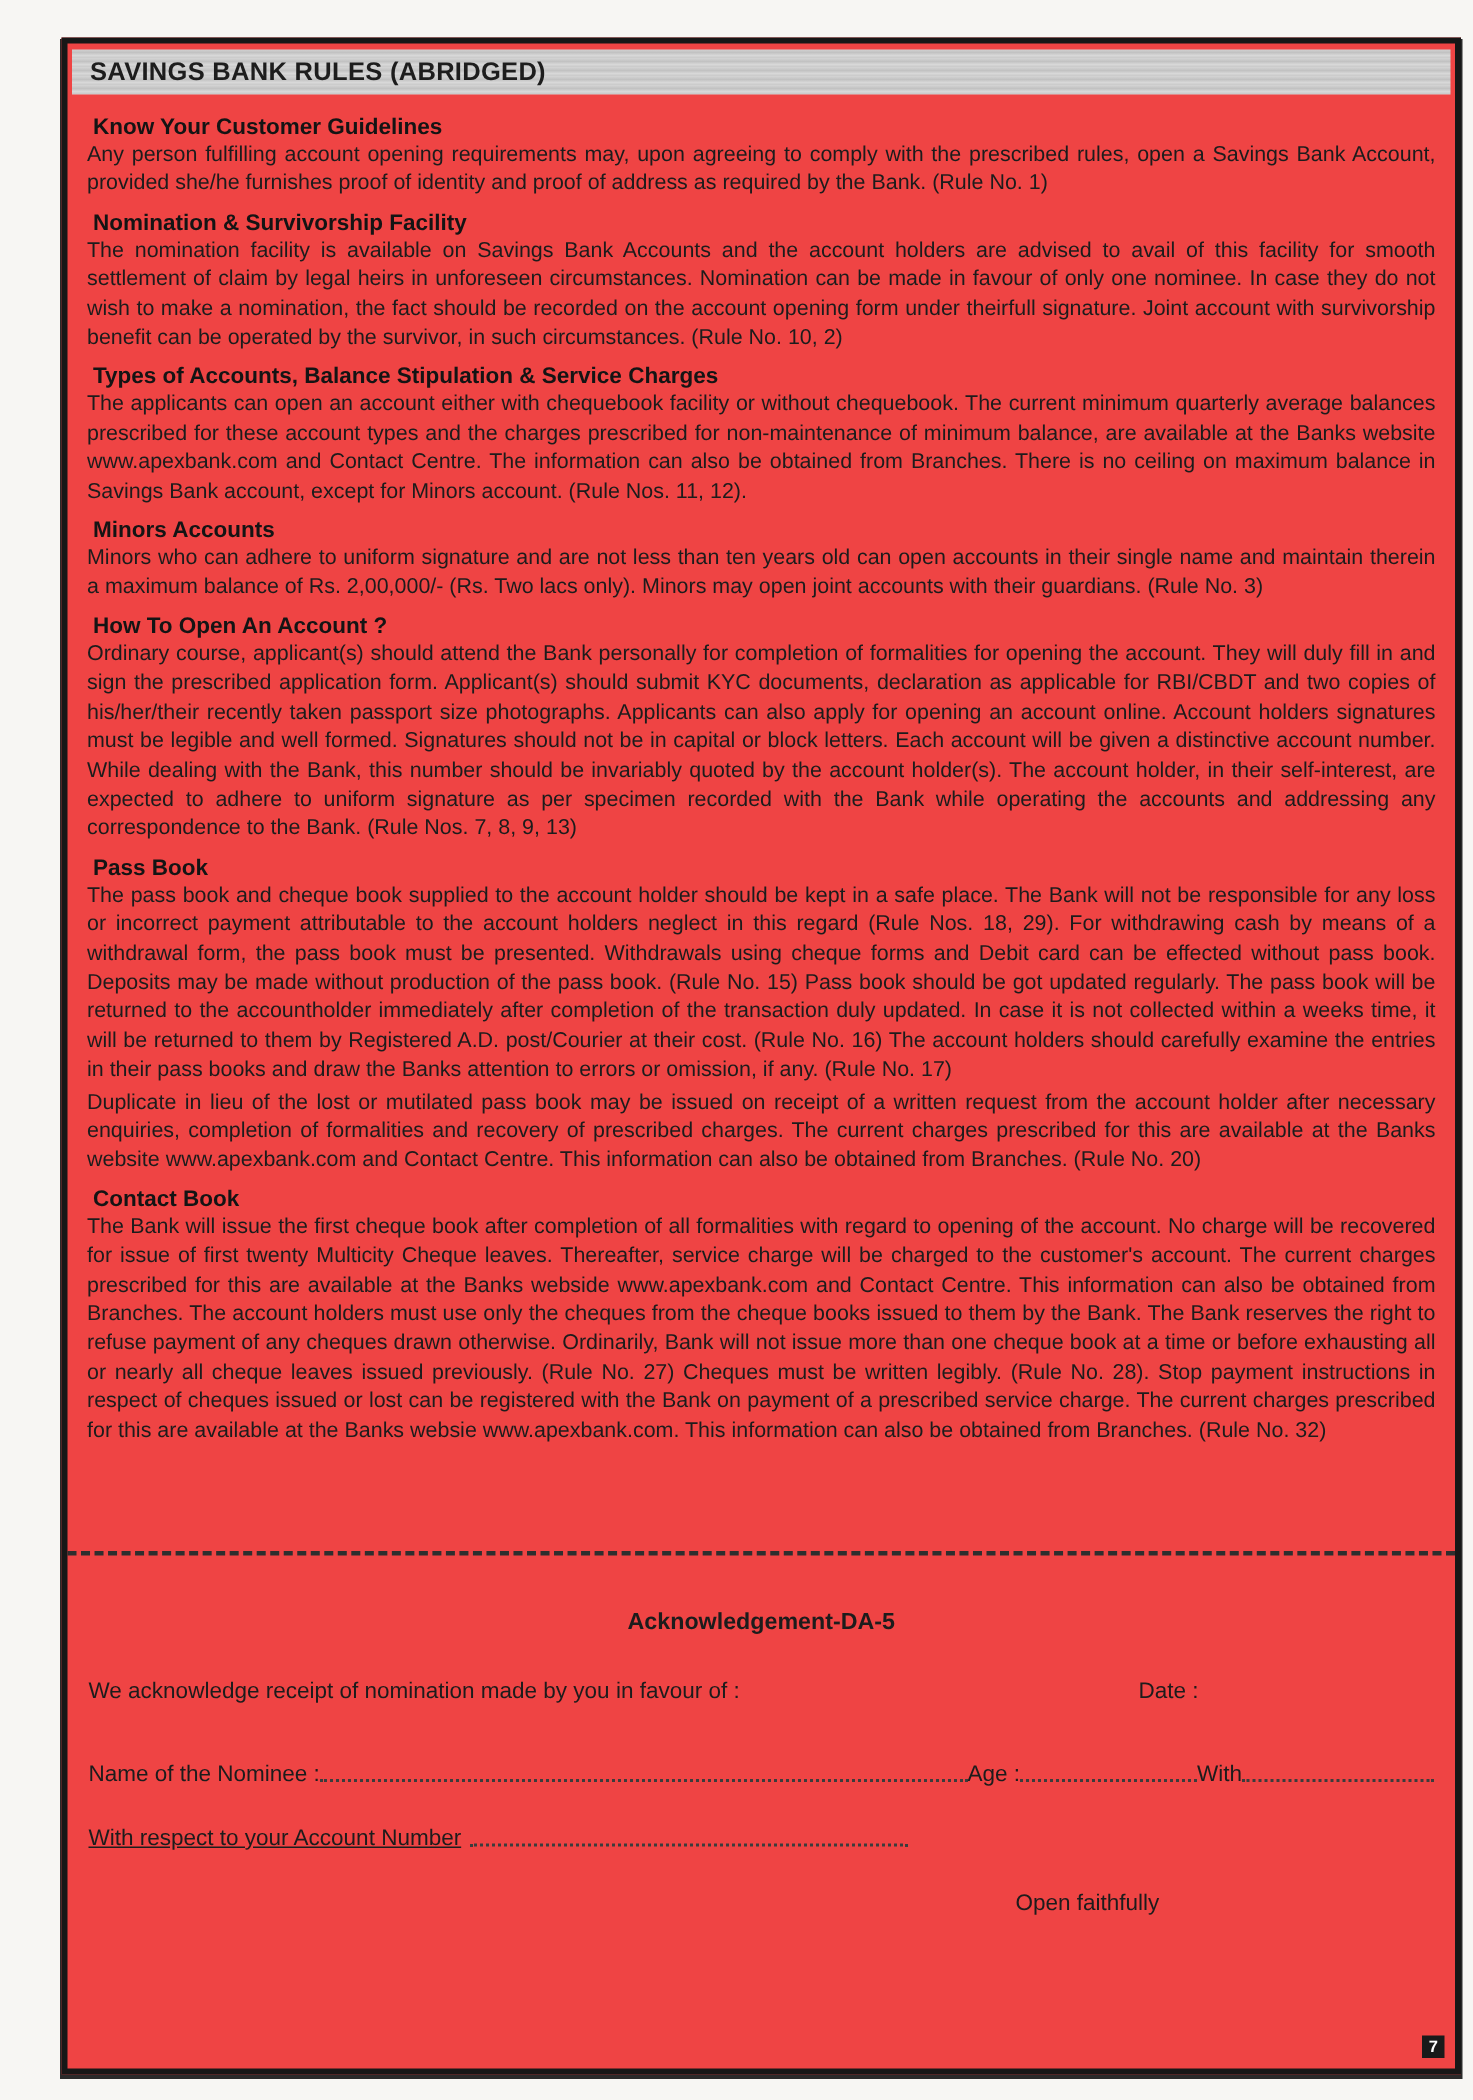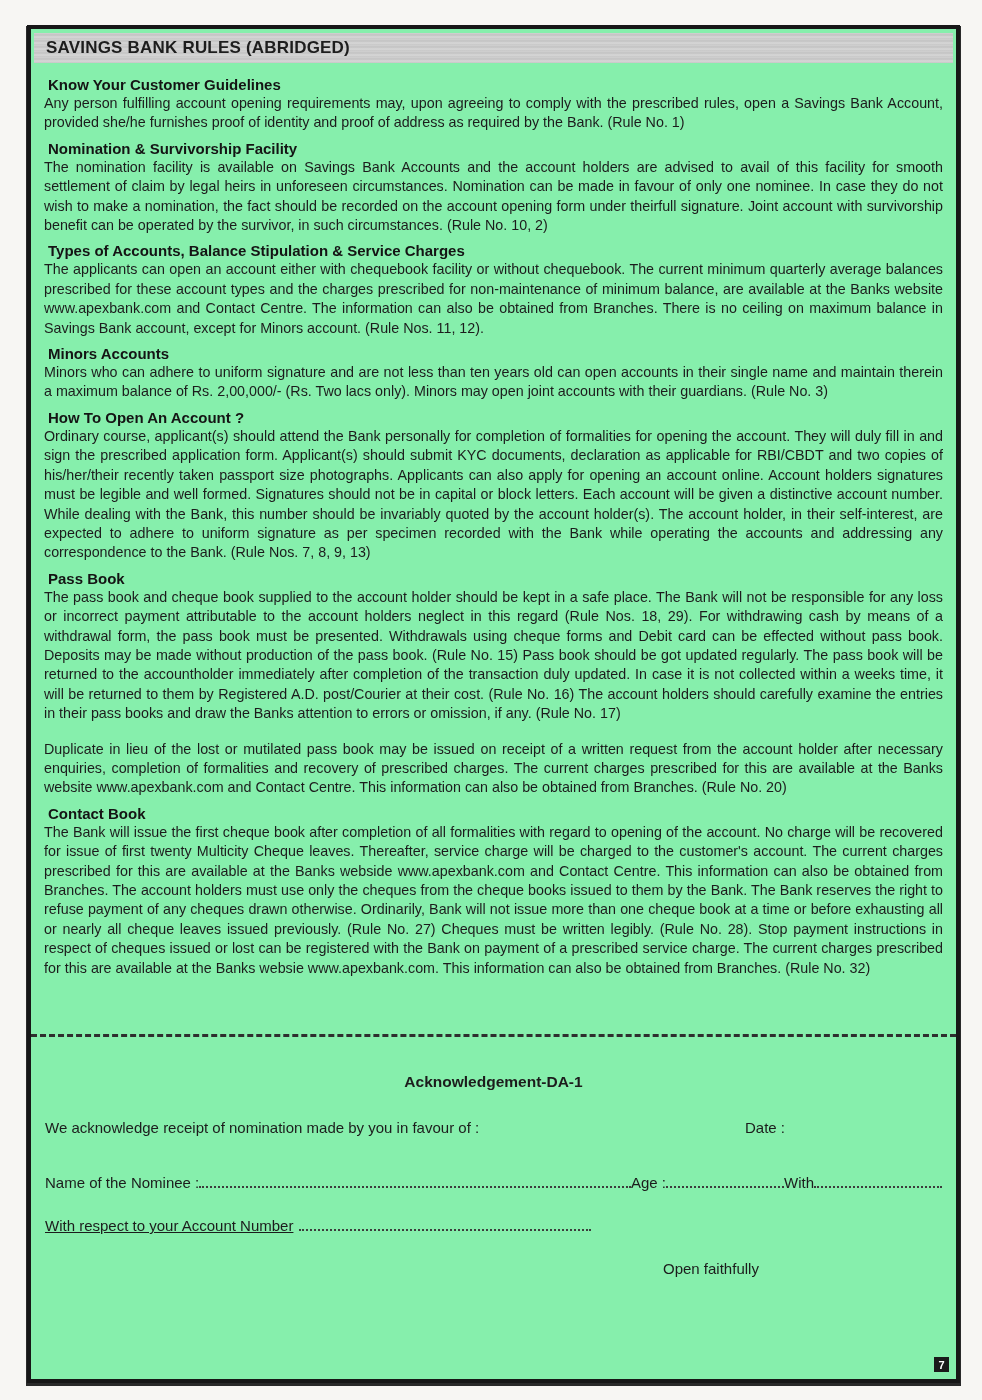--- a/index.html
+++ b/index.html
@@ -10,25 +10,25 @@
   }
   .page {
     position: relative;
     width: 982px;
     height: 1400px;
     background: #f7f6f3;
     overflow: hidden;
   }
   .sheet {
     position: absolute;
-    left: 27px;
+    left: 41px;
     top: 25px;
     width: 925px;
     height: 1350px;
-    background: #86efac;
+    background: #ef4444;
     border: 4px solid #171717;
     box-shadow: 0 2px 0 1px #2a2a2a;
   }
   .header-bar {
     margin: 4px 3px 0 3px;
     height: 30px;
     background: repeating-linear-gradient(180deg,
       #d2d2d2 0px, #c2c2c2 2px, #d8d8d8 4px, #c6c6c6 6px);
     display: flex;
     align-items: center;
@@ -49,21 +49,21 @@
     font-weight: bold;
     margin: 7px 0 1px 4px;
     color: #141414;
   }
   .content p {
     font-size: 14.3px;
     line-height: 19.4px;
     margin: 0 0 1px 0;
     text-align: justify;
   }
-  .content p + p { margin-top: 16px; }
+  .content p + p { margin-top: 2px; }
 
   .ack-wrap {
     position: absolute;
     left: 0;
     right: 0;
     top: 1005px;
     bottom: 0;
     border-top: 3px dashed #2e2e2e;
     font-size: 15px;
     color: #1c1c1c;
@@ -149,21 +149,21 @@
       <p>The pass book and cheque book supplied to the account holder should be kept in a safe place. The Bank will not be responsible for any loss or incorrect payment attributable to the account holders neglect in this regard (Rule Nos. 18, 29). For withdrawing cash by means of a withdrawal form, the pass book must be presented. Withdrawals using cheque forms and Debit card can be effected without pass book. Deposits may be made without production of the pass book. (Rule No. 15) Pass book should be got updated regularly. The pass book will be returned to the accountholder immediately after completion of the transaction duly updated. In case it is not collected within a weeks time, it will be returned to them by Registered A.D. post/Courier at their cost. (Rule No. 16) The account holders should carefully examine the entries in their pass books and draw the Banks attention to errors or omission, if any. (Rule No. 17)</p>
       <p>Duplicate in lieu of the lost or mutilated pass book may be issued on receipt of a written request from the account holder after necessary enquiries, completion of formalities and recovery of prescribed charges. The current charges prescribed for this are available at the Banks website www.apexbank.com and Contact Centre. This information can also be obtained from Branches. (Rule No. 20)</p>
 
       <h3>Contact Book</h3>
       <p>The Bank will issue the first cheque book after completion of all formalities with regard to opening of the account. No charge will be recovered for issue of first twenty Multicity Cheque leaves. Thereafter, service charge will be charged to the customer's account. The current charges prescribed for this are available at the Banks webside www.apexbank.com and Contact Centre. This information can also be obtained from Branches. The account holders must use only the cheques from the cheque books issued to them by the Bank. The Bank reserves the right to refuse payment of any cheques drawn otherwise. Ordinarily, Bank will not issue more than one cheque book at a time or before exhausting all or nearly all cheque leaves issued previously. (Rule No. 27) Cheques must be written legibly. (Rule No. 28). Stop payment instructions in respect of cheques issued or lost can be registered with the Bank on payment of a prescribed service charge. The current charges prescribed for this are available at the Banks websie www.apexbank.com. This information can also be obtained from Branches. (Rule No. 32)</p>
 
     </div>
 
     <div class="ack-wrap">
 
-      <div class="ack-title">Acknowledgement-DA-1</div>
+      <div class="ack-title">Acknowledgement-DA-5</div>
 
       <div class="ack-row row-receipt">
         <span class="label">We acknowledge receipt of nomination made by you in favour of :</span>
         <span class="date-label label">Date :</span>
       </div>
 
       <div class="ack-row row-nominee">
         <span class="label">Name of the Nominee :</span>
         <span class="leader leader-grow"></span>
         <span class="label">Age :</span>

